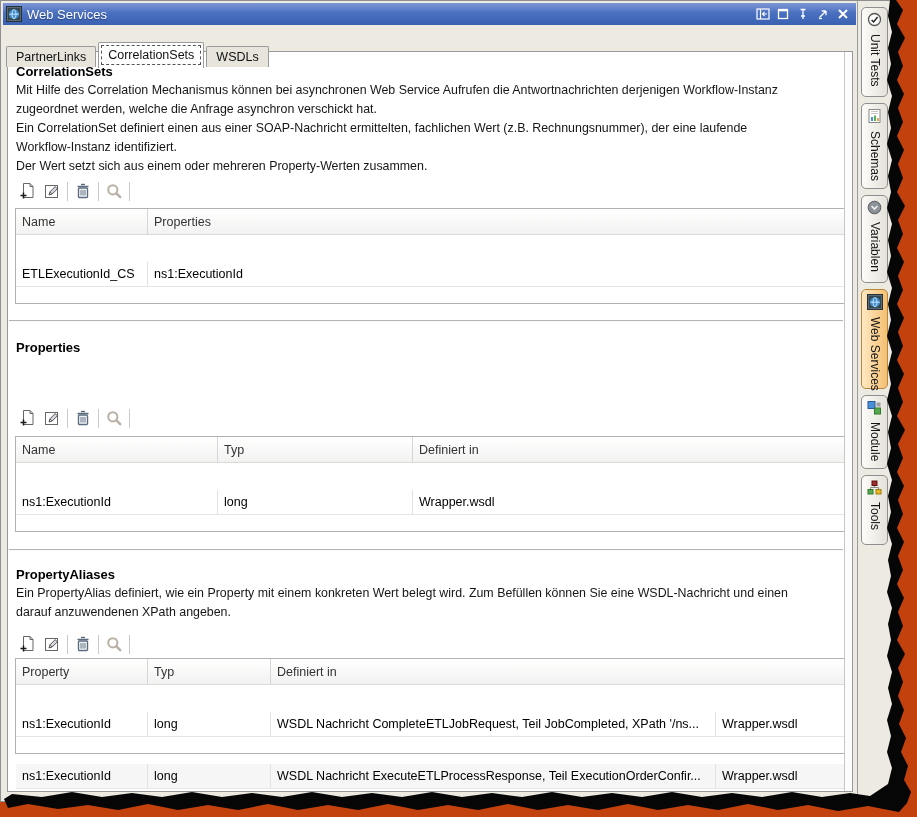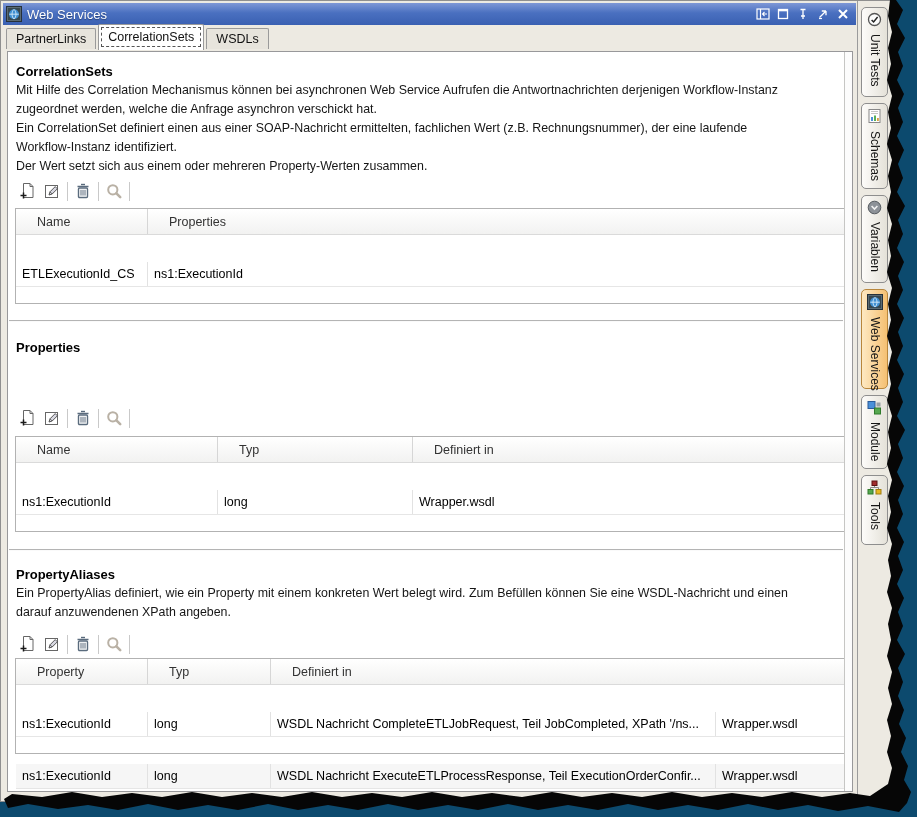--- a/index.html
+++ b/index.html
@@ -1,32 +1,32 @@
 <!DOCTYPE html>
 <html><head>
 <meta charset="utf-8">
 <style>
   * { margin:0; padding:0; box-sizing:border-box; }
   body { background:#fff; font-family:"Liberation Sans", sans-serif; }
-  .canvas { position:relative; width:917px; height:817px; background:#0c4a6e; overflow:hidden;padding-left:8px; }
+  .canvas { position:relative; width:917px; height:817px; background:#c2410c; overflow:hidden;padding-left:8px; }
 
   .window { position:absolute; left:0; top:0; width:894px; height:802px;
             background:#edeae2; border:1px solid #8f8f8f; }
 
   
   .titlebar { position:absolute; left:2px; top:2px; width:853px; height:22px;
               background:linear-gradient(180deg,#7e97d6 0%, #4a70c0 45%, #3a60b2 100%);
               display:flex; align-items:center; }
   .title-icon { margin-left:3px; width:16px; height:16px; flex:0 0 auto; }
   .title-text { color:#fff; font-size:13px; margin-left:5px; text-shadow:0 1px 1px rgba(0,0,0,.35); }
   .title-btns { margin-left:auto; display:flex; align-items:center; gap:6px; padding-right:6px; }
   .tb-btn { width:14px; height:13px; display:flex; align-items:center; justify-content:center; }
 
   
-  .tabbar { position:absolute; left:2px; top:22px; width:853px; height:26px;
+  .tabbar { position:absolute; left:2px; top:40px; width:853px; height:26px;
             display:flex; align-items:flex-end; padding-left:3px; z-index:3; }
   .tab { position:relative; height:21px; padding:3px 9px 0; background:#e7e4dc;
          border:1px solid #9a9a9a; border-bottom:none; border-radius:2px 2px 0 0;
          font-size:12.5px; color:#111; margin-right:2px; }
   .tab.active { background:#fff; height:26px; padding-top:5px; margin-bottom:-1px; z-index:4; }
   .tab.active::after { content:""; position:absolute; inset:2px 2px 3px 2px; border:1px dashed #555; }
 
   
   .content { position:absolute; left:6px; top:50px; width:846px; height:741px;
              background:#fff; border:1px solid #98989a; }
@@ -48,21 +48,21 @@
   .trow { display:grid; align-items:center; }
   .cols2 { grid-template-columns:132px 1fr; }
   .cols3 { grid-template-columns:202px 195px 1fr; }
   .cols4 { grid-template-columns:132px 123px 445px 1fr; }
   .thead { height:26px; background:linear-gradient(#ffffff,#f2f2f1); border-bottom:1px solid #dadada; }
   .tbody { height:25px; border-bottom:1px solid #e6e6e6;margin-top:27px; }
   .tbody.alt { background:#f6f6f6; }
   .cell { font-size:12.5px; color:#000; padding-left:6px; white-space:nowrap; overflow:hidden;
           border-right:1px solid #e2e2e2; height:100%; display:flex; align-items:center; }
   .cell:last-child { border-right:none; }
-  .hcell { color:#333; border-right:1px solid #d6d6d6;margin-left:15px; }
+  .hcell { color:#333; border-right:1px solid #d6d6d6; }
 
   
   .sidebar { position:absolute; left:856px; top:0; width:38px; height:802px;
              background:#edeae2; border-left:1px solid #9b9b9b; }
   .side-tab { position:absolute; left:3px; width:27px; border:1px solid #8e8e8e; border-radius:5px;
               background:linear-gradient(90deg,#fdfcfa,#e4e1d8);
               display:flex; flex-direction:column; align-items:center; }
   .side-tab.active { background:linear-gradient(90deg,#fee9c2,#f5c072); border-color:#b8863b; }
   .side-icon { margin-top:4px; flex:0 0 auto; }
   .side-label { writing-mode:vertical-rl; font-size:12px; color:#151515; margin-top:3px; white-space:pre; }

